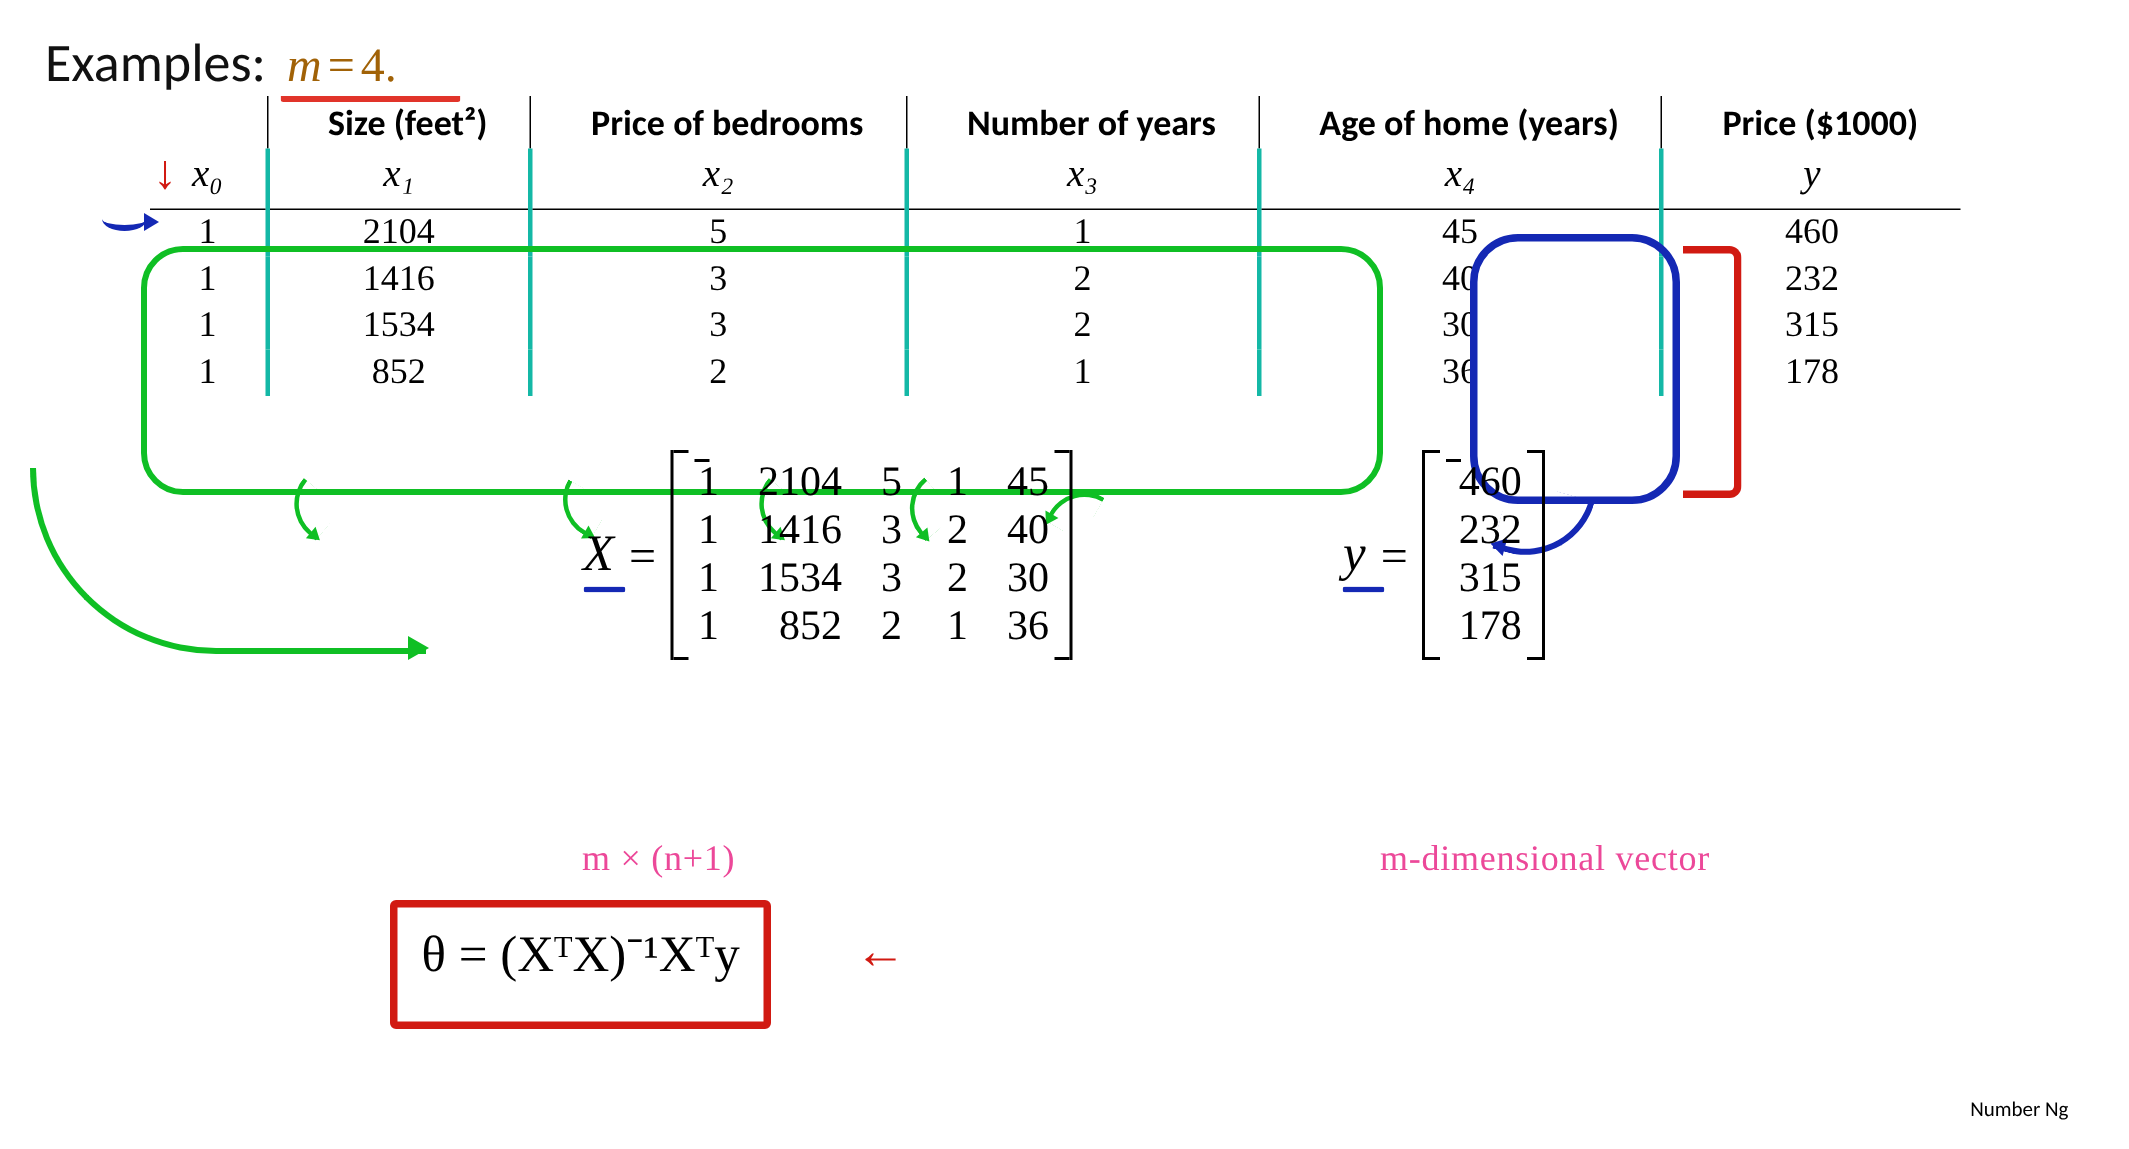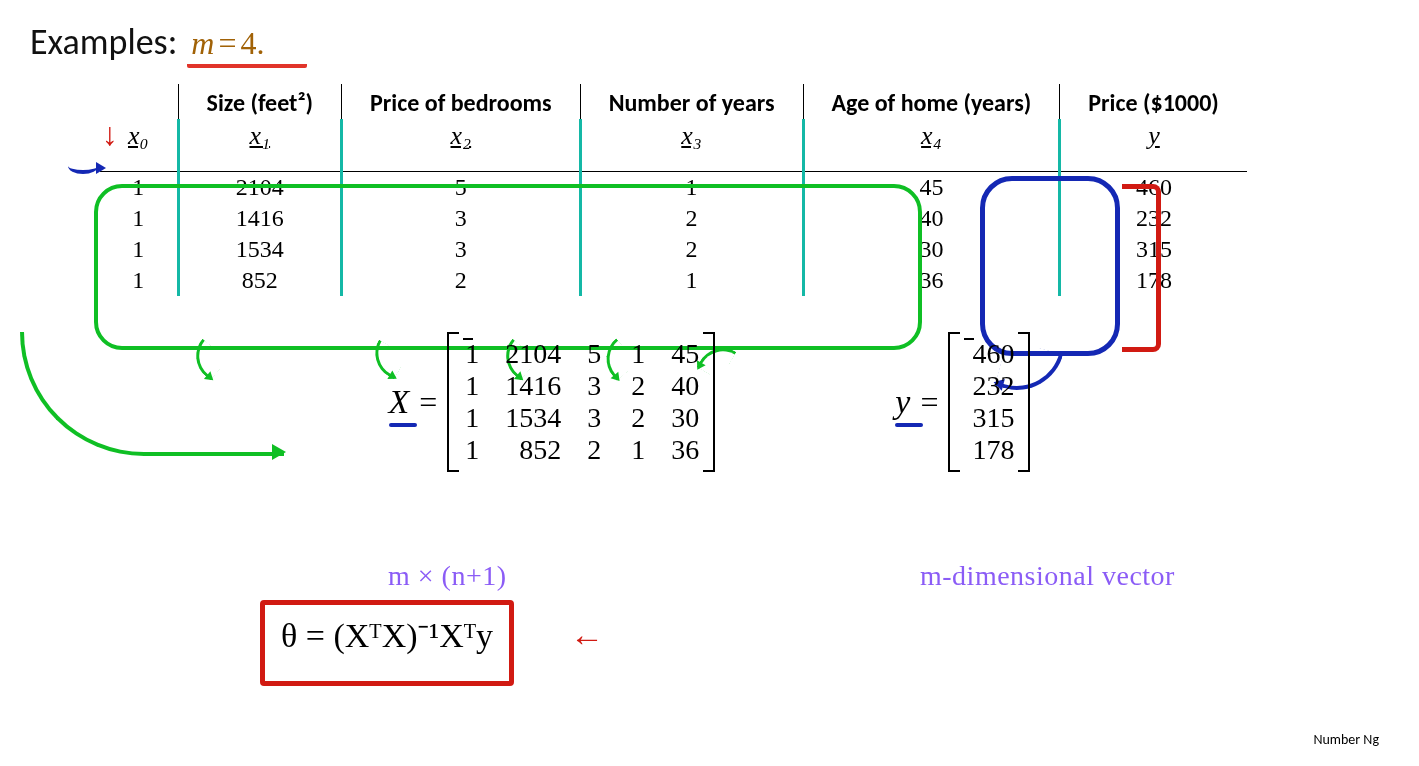--- a/index.html
+++ b/index.html
@@ -9,21 +9,20 @@
       background: #fff;
       width: 1419px;
       height: 766px;
       box-sizing: border-box;
       position: relative;
     }
     .title-row {
       display: flex;
       align-items: baseline;
       gap: 14px;
-      margin-bottom: 20px;
     }
     .title {
       font-size: 36px;
       font-weight: 400;
       color: #111;
     }
     .m-eq {
       font-family: "Times New Roman", serif;
       font-style: italic;
       font-size: 32px;
@@ -47,39 +46,38 @@
       margin-left: 70px;
       position: relative;
     }
     table.data {
       border-collapse: collapse;
       font-size: 24px;
     }
     table.data th {
       font-family: Calibri, Arial, sans-serif;
       font-weight: bold;
-      padding: 4px 28px 2px 28px;
+      padding: 4px 28px 2px 40px;
       text-align: center;
       vertical-align: top;
       border-left: 1px solid #000;
     }
     table.data th:first-child { border-left: none; }
     table.data td {
       font-family: "Times New Roman", serif;
       text-align: center;
       padding: 2px 28px;
       border-left: 3px solid #14b8a6;
     }
     table.data td:first-child { border-left: none; }
     tr.varnames td {
       font-style: italic;
       font-size: 26px;
       border-bottom: 1px solid #000;
-      padding-bottom: 20px;
-      text-decoration: underline;
+      padding-bottom: 8px;
     }
     tr.varnames td:nth-child(6) { font-style: italic; }
     .x0-cell { padding-left: 4px; padding-right: 10px;}
 
     
     .ann-red-arrow-down {
       position: absolute;
       left: 2px;
       top: 32px;
       color: #d11a12;
@@ -248,22 +246,22 @@
     .mat-corner-bl{bottom:0;left:0}
     .mat-corner-br{bottom:0;right:0}
     .mat-row { display: flex; gap: 22px; justify-content: center;}
     .mat-row span { min-width: 58px; text-align: right; font-size: 28px;}
     .mat-row span.c0 { min-width: 18px; text-align: center;}
     .mat-row span.c2,.mat-row span.c3 { min-width: 22px; text-align: center;}
     .vec-row span { min-width: 50px; text-align: right;}
 
     .blue-handwritten {
       font-family: "Comic Sans MS", cursive;
-      color: #8b5cf6;
-      font-size: 28px;
+      color: #ec4899;
+      font-size: 24px;
       letter-spacing: 0.5px;
     }
     .ann-mxn { position: absolute; left: 388px; top: 560px; }
     .ann-mdim { position: absolute; left: 920px; top: 560px; }
 
     .formula-box {
       position: absolute;
       left: 260px;
       top: 600px;
       border: 5px solid #d11a12;

